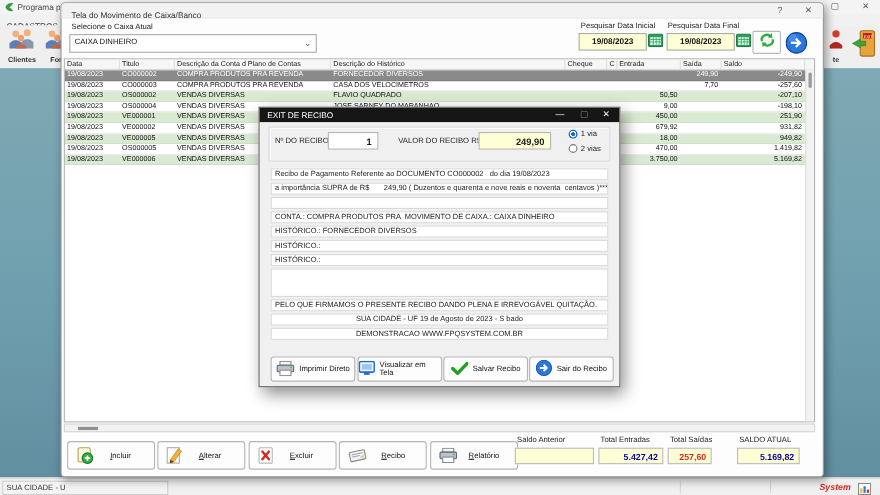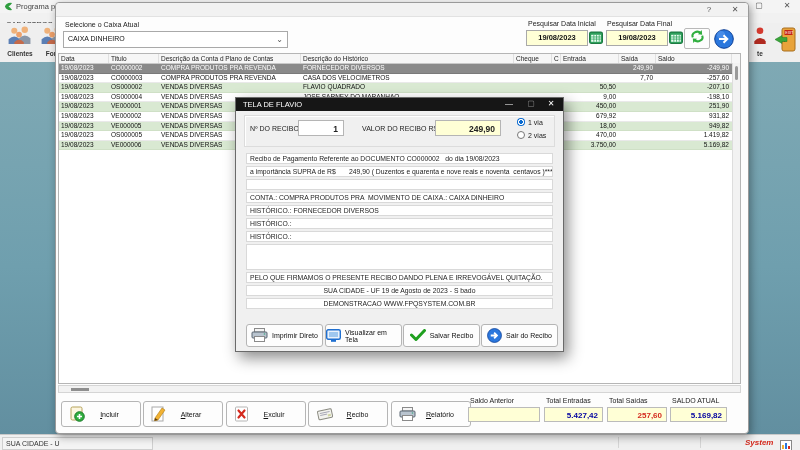--- a/index.html
+++ b/index.html
@@ -144,20 +144,21 @@
   <span style="position:absolute;left:780px;top:2px;"><svg width="12" height="11" viewBox="0 0 12 11">
         <rect x="0.5" y="0.5" width="11" height="10" fill="#fff" stroke="#888"></rect>
         <rect x="2" y="5" width="2" height="4" fill="#f2b233"></rect>
         <rect x="5" y="3" width="2" height="6" fill="#2a77dd"></rect>
         <rect x="8" y="6" width="2" height="3" fill="#d42a1e"></rect>
       </svg></span>
 </div>
 
 <div class="win">
   <div class="win-titlebar">
+    <span class="win-title">Tela do Movimento de Caixa/Banco</span>
     <span class="win-ctrl win-help">?</span>
     <span class="win-ctrl win-close">✕</span>
   </div>
 
   <span class="lbl" style="left:9px;top:18px;">Selecione o Caixa Atual</span>
   <div class="combo">
     <span>CAIXA DINHEIRO</span>
     <span class="chev">⌄</span>
   </div>
 
@@ -367,29 +368,29 @@
         </span>
         <span class="flabel">Relatório</span>
       </div>
     </div>
   <div id="totals">
       <div class="tot-label" style="left: 414px;">Saldo Anterior</div>
       <div class="tot-field" style="left: 412px; width: 72px; color: rgb(0, 0, 160);"></div>
       <div class="tot-label" style="left: 490px;">Total Entradas</div>
       <div class="tot-field" style="left: 488px; width: 59px; color: rgb(0, 0, 160);">5.427,42</div>
       <div class="tot-label" style="left: 553px;">Total Saídas</div>
-      <div class="tot-field" style="left: 551px; width: 60px; color: rgb(212, 42, 30);">257,60</div>
+      <div class="tot-field" style="left: 551px; width: 40px; color: rgb(212, 42, 30);">257,60</div>
       <div class="tot-label" style="left: 616px;">SALDO ATUAL</div>
       <div class="tot-field" style="left: 614px; width: 57px; color: rgb(0, 0, 160);">5.169,82</div>
     </div>
 </div>
 
 <div class="modal">
   <div class="modal-titlebar">
-    <span class="modal-title">TELA DE FLAVIO</span>
+    <span class="modal-title">EXIT DE RECIBO</span>
     <span class="m-ctrl m-min">—</span>
     <span class="m-ctrl m-max">▢</span>
     <span class="m-ctrl m-close">✕</span>
   </div>
 
   <div class="m-frame"></div>
   <span class="m-lbl" style="left:14px;top:27px;">Nº DO RECIBO</span>
   <div class="m-field" style="left:62px;top:22px;width:46px;background:#fff;">1</div>
   <span class="m-lbl" style="left:126px;top:27px;">VALOR DO RECIBO R$</span>
   <div class="m-field" style="left:199px;top:22px;width:66px;background:#ffffd6;">249,90</div>

